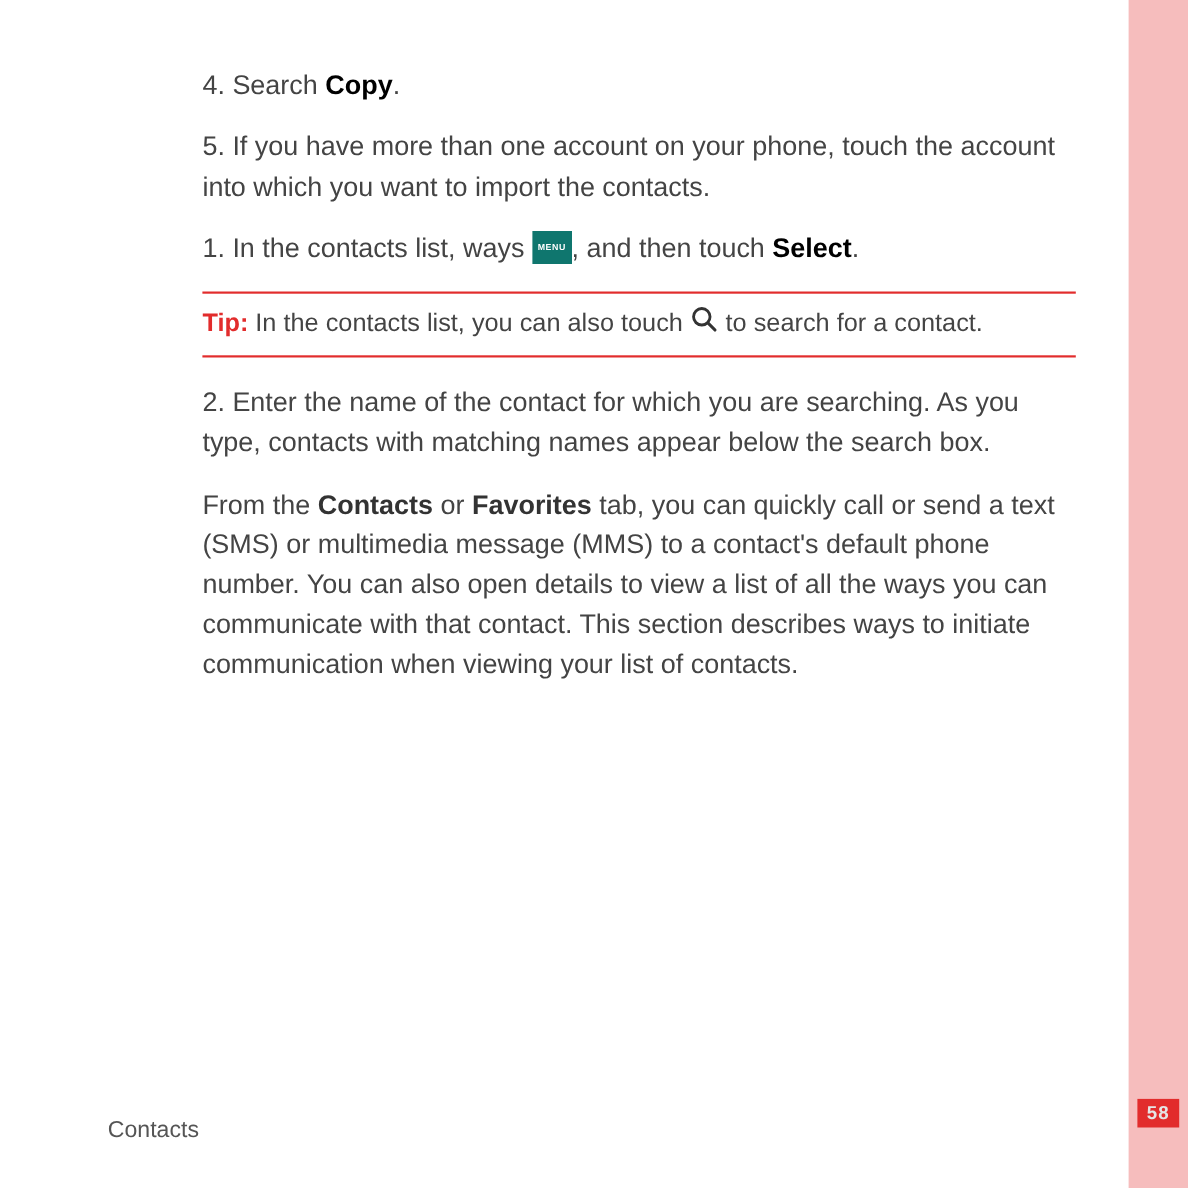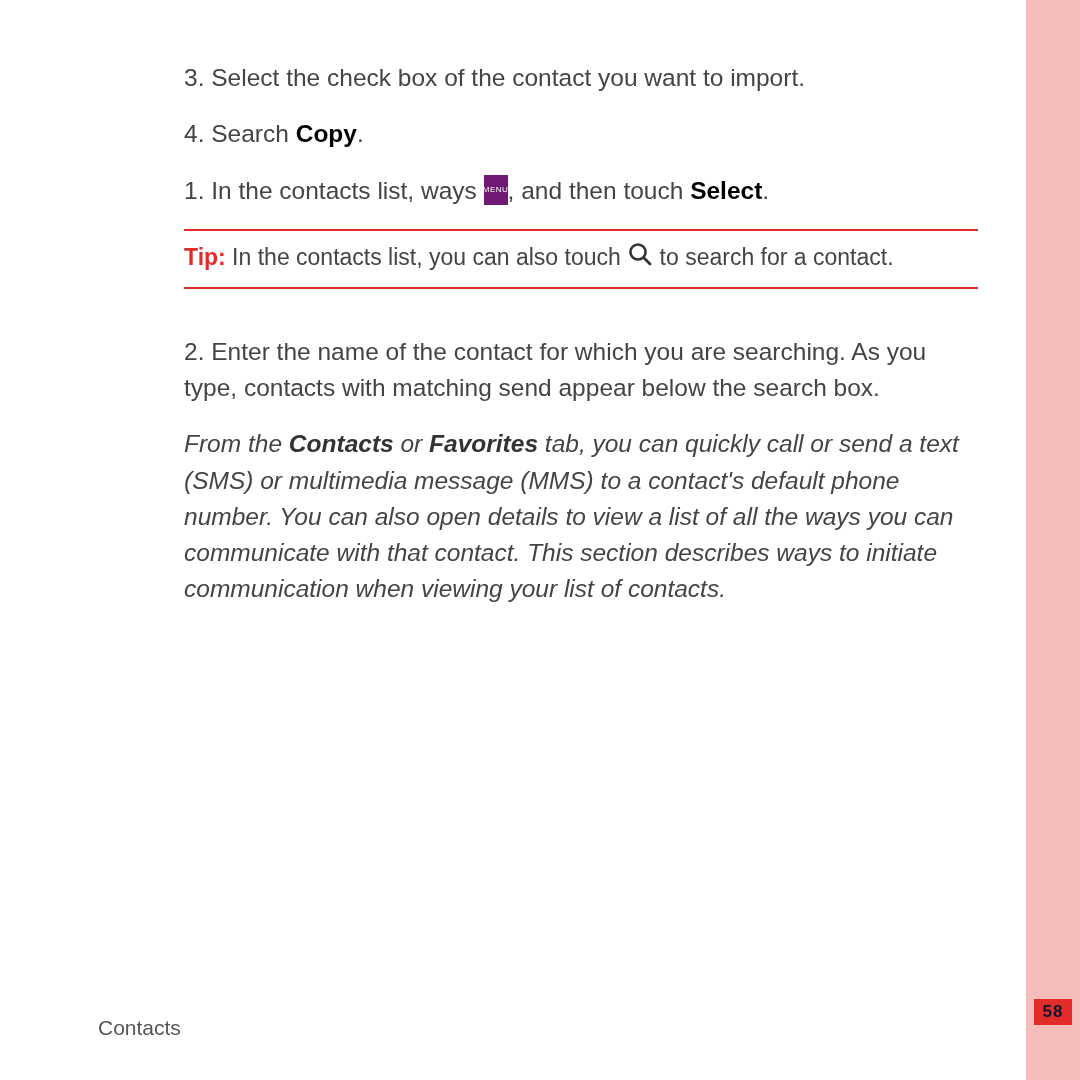--- a/index.html
+++ b/index.html
@@ -21,21 +21,21 @@
     height: 1080px;
     background: #f6bdbd;
   }
   .page-badge {
     position: absolute;
     right: 8px;
     bottom: 55px;
     width: 38px;
     height: 26px;
     background: #e22c2c;
-    color: #0f172a;
+    color: #e5e5e5;
     font-size: 17px;
     font-weight: bold;
     display: flex;
     align-items: center;
     justify-content: center;
     letter-spacing: 1px;
     margin-left: 33px;
   }
   .content {
     position: absolute;
@@ -61,58 +61,57 @@
     font-size: 40px;
     font-weight: 400;
     color: #494949;
     margin: 34px 0 18px 0;
     letter-spacing: 0.2px;
   }
   .menu-icon {
     display: inline-flex;
     align-items: center;
     justify-content: center;
-    width: 24px;
+    width: 36px;
     height: 30px;
-    background: #701a75;
+    background: #0f766e;
     color: #ffffff;
     font-size: 8px;
-    font-weight: normal;
+    font-weight: bold;
     letter-spacing: 0.5px;
     vertical-align: middle;
     position: relative;
     top: -2px;
   }
   .tip-box {
     margin-left: 86px;
     border-top: 2px solid #e22c2c;
     border-bottom: 2px solid #e22c2c;
     padding: 12px 0 12px 0;
     font-size: 23px;
     color: #444444;
     margin-top: 6px;
-    margin-bottom: 45px;
+    margin-bottom: 24px;
   }
   .tip-label {
     color: #e22c2c;
     font-weight: bold;
   }
   .search-icon {
     display: inline-block;
     vertical-align: middle;
     position: relative;
     top: -2px;
   }
   .body-para {
     font-size: 24.5px;
     line-height: 1.48;
     color: #444444;
     padding-left: 86px;
     margin-top: 6px;
-    font-style: italic;
   }
   .body-para .bold {
     font-weight: bold;
     color: #333;
   }
   .footer-label {
     position: absolute;
     left: 98px;
     bottom: 40px;
     font-size: 21px;
@@ -122,47 +121,47 @@
 </head>
 <body>
 
 <div class="side-bar"></div>
 <div class="page-badge">
   <span>58</span>
 </div>
 
 <div class="content">
 
-  <div class="step">
-    <span class="num">3.</span>
-    <span>Select the check box of the contact you want to import.</span>
-  </div>
 
   <div class="step">
     <span class="num">4.</span>
     <span>Search </span><span class="bold">Copy</span><span>.</span>
   </div>
 
+  <div class="step">
+    <span class="num">5.</span>
+    <span>If you have more than one account on your phone, touch the account into which you want to import the contacts.</span>
+  </div>
 
 
   <div class="step">
     <span class="num">1.</span>
     <span>In the contacts list, ways </span><span class="menu-icon">MENU</span><span>, and then touch </span><span class="bold">Select</span><span>.</span>
   </div>
 
   <div class="tip-box">
     <span class="tip-label">Tip:</span><span>  In the contacts list, you can also touch </span><span class="search-icon"><svg width="26" height="26" viewBox="0 0 26 26">
           <circle cx="11" cy="11" r="7.5" stroke="#333" stroke-width="2.6" fill="none"></circle>
           <line x1="17" y1="17" x2="23" y2="23" stroke="#333" stroke-width="2.8" stroke-linecap="round"></line>
         </svg></span><span> to search for a contact.</span>
   </div>
 
   <div class="step">
     <span class="num">2.</span>
-    <span>Enter the name of the contact for which you are searching. As you type, contacts with matching send appear below the search box.</span>
+    <span>Enter the name of the contact for which you are searching. As you type, contacts with matching names appear below the search box.</span>
   </div>
 
 
   <div class="body-para">
     <span>From the </span><span class="bold">Contacts</span><span> or </span><span class="bold">Favorites</span><span> tab, you can quickly call or send a text (SMS) or multimedia message (MMS) to a contact's default phone number. You can also open details to view a list of all the ways you can communicate with that contact. This section describes ways to initiate communication when viewing your list of contacts.</span>
   </div>
 
 </div>
 
 <div class="footer-label">Contacts</div>

